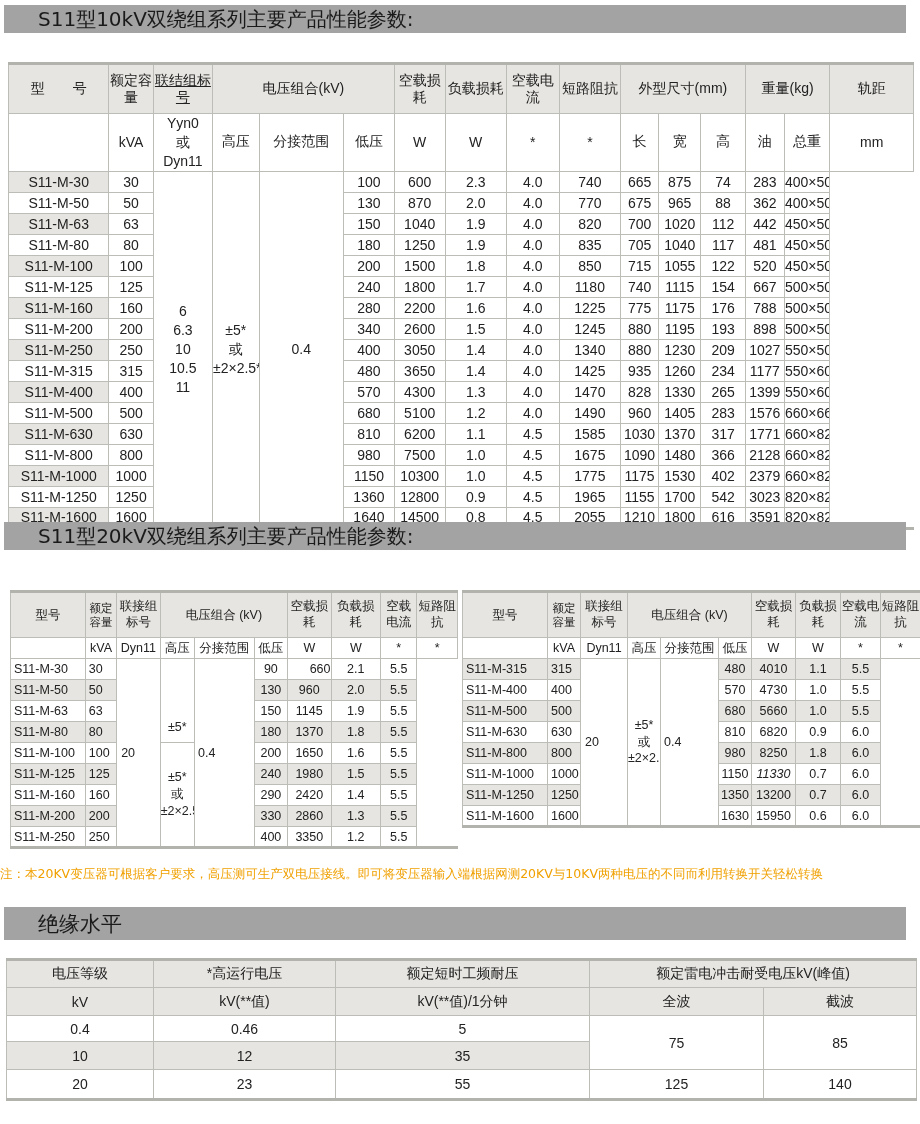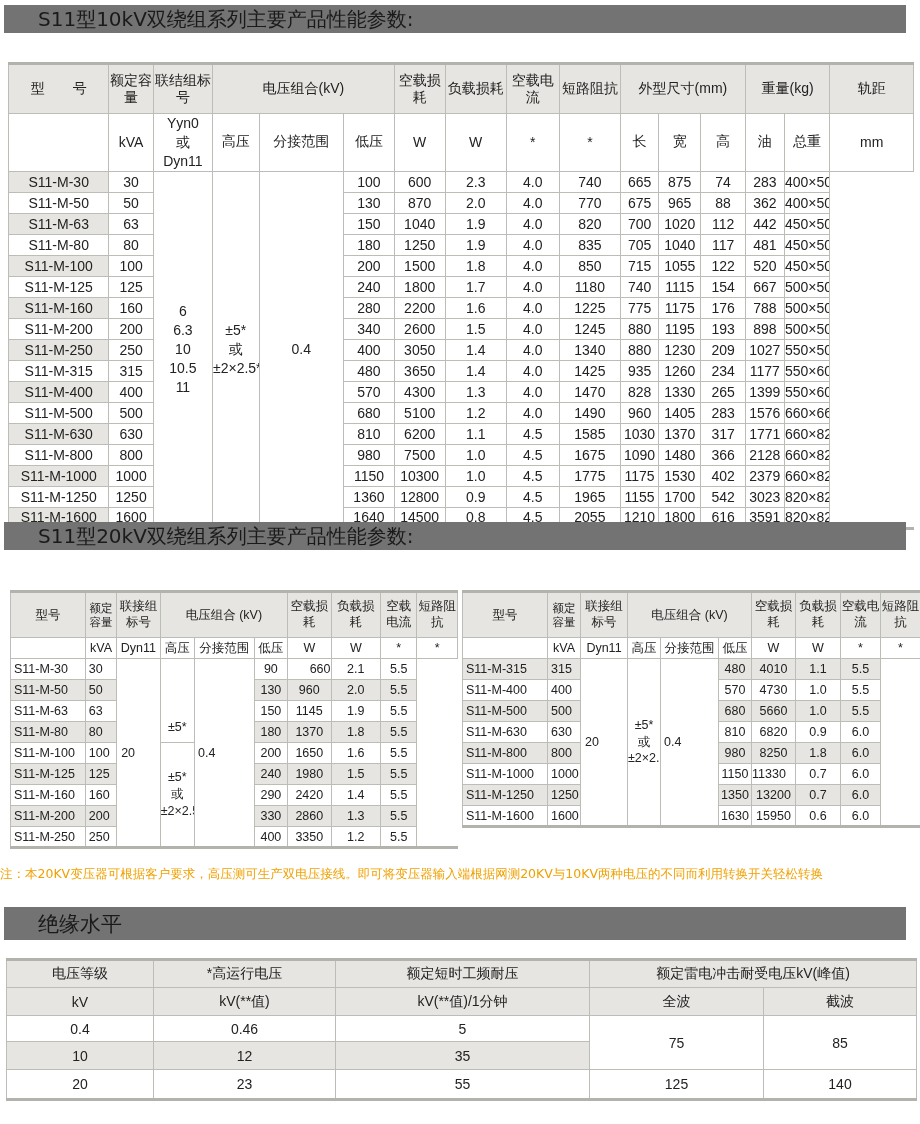--- a/index.html
+++ b/index.html
@@ -1,18 +1,18 @@
 <!DOCTYPE html>
 <html><head>
 <meta charset="utf-8">
 <style>
   html, body { margin:0; padding:0; background:#ffffff; }
   body { width:920px; height:1124px; position:relative; overflow:hidden;
          font-family:"DejaVu Sans","Liberation Sans",sans-serif; color:#222; }
-  .banner { position:absolute; left:4px; right:14px; background:#737373; color:#1a1a1a;
+  .banner { position:absolute; left:4px; right:14px; background:#a3a3a3; color:#1a1a1a;
             font-family:"DejaVu Sans",sans-serif; }
   .banner span { position:absolute; top:50%; transform:translateY(-50%); }
   table { border-collapse:collapse; position:absolute; table-layout:fixed; }
   td, th { border:1px solid #bdbdb8; padding:0; text-align:center; vertical-align:middle;
            font-weight:normal; font-family:"Liberation Sans",sans-serif; overflow:hidden; white-space:nowrap; }
   .hdr td { background:#e6e5e1; }
   .tbl-top { border-top:3px solid #b3b3ae; border-bottom:3px solid #b3b3ae; }
   .shade { background:#e6e5e1; }
   .multi { white-space:normal; line-height:1.25; }
   .note { position:absolute; left:0; top:866px; width:920px; color:#f0a000; font-size:12.5px;
@@ -41,21 +41,21 @@
       <col style="width:40px">
       <col style="width:42px">
       <col style="width:37px">
       <col style="width:43px">
       <col style="width:79px">
   </colgroup>
   <tbody>
       <tr class="hdr" style="height:50px;">
     <td rowspan="1">型　　号</td>
     <td class="multi" style="white-space:normal;">额定容量</td>
-    <td class="multi" style="white-space:normal;">联结组标号</td>
+    <td class="multi" style="white-space:normal;text-decoration:underline;">联结组标号</td>
     <td colspan="3">电压组合(kV)</td>
     <td class="multi" style="white-space:normal;">空载损耗</td>
     <td class="multi" style="white-space:normal;">负载损耗</td>
     <td class="multi" style="white-space:normal;">空载电流</td>
     <td class="multi" style="white-space:normal;">短路阻抗</td>
     <td colspan="3">外型尺寸(mm)</td>
     <td colspan="2">重量(kg)</td>
     <td>轨距</td>
   </tr>
   <tr style="height:21px;">
@@ -533,21 +533,21 @@
         <td class="shade" style="text-align: left; padding-left: 3px;">800</td>
         <td class="shade" style="text-align: center; padding-left: 0px;">980</td>
         <td class="shade" style="text-align: center; padding-left: 0px;">8250</td>
         <td class="shade" style="text-align: center; padding-left: 0px;">1.8</td>
         <td class="shade" style="text-align: center; padding-left: 0px;">6.0</td>
       </tr>
       <tr style="height: 21px;">
         <td style="text-align: left; padding-left: 3px;">S11-M-1000</td>
         <td style="text-align: left; padding-left: 3px;">1000</td>
         <td style="text-align: center; padding-left: 0px;">1150</td>
-        <td style="text-align: left; padding-left: 0px;">11330</td>
+        <td style="text-align: center; padding-left: 0px; font-style: italic;">11330</td>
         <td style="text-align: center; padding-left: 0px;">0.7</td>
         <td style="text-align: center; padding-left: 0px;">6.0</td>
       </tr>
       <tr style="height: 21px;">
         <td class="shade" style="text-align: left; padding-left: 3px;">S11-M-1250</td>
         <td class="shade" style="text-align: left; padding-left: 3px;">1250</td>
         <td class="shade" style="text-align: center; padding-left: 0px;">1350</td>
         <td class="shade" style="text-align: center; padding-left: 0px;">13200</td>
         <td class="shade" style="text-align: center; padding-left: 0px;">0.7</td>
         <td class="shade" style="text-align: center; padding-left: 0px;">6.0</td>

